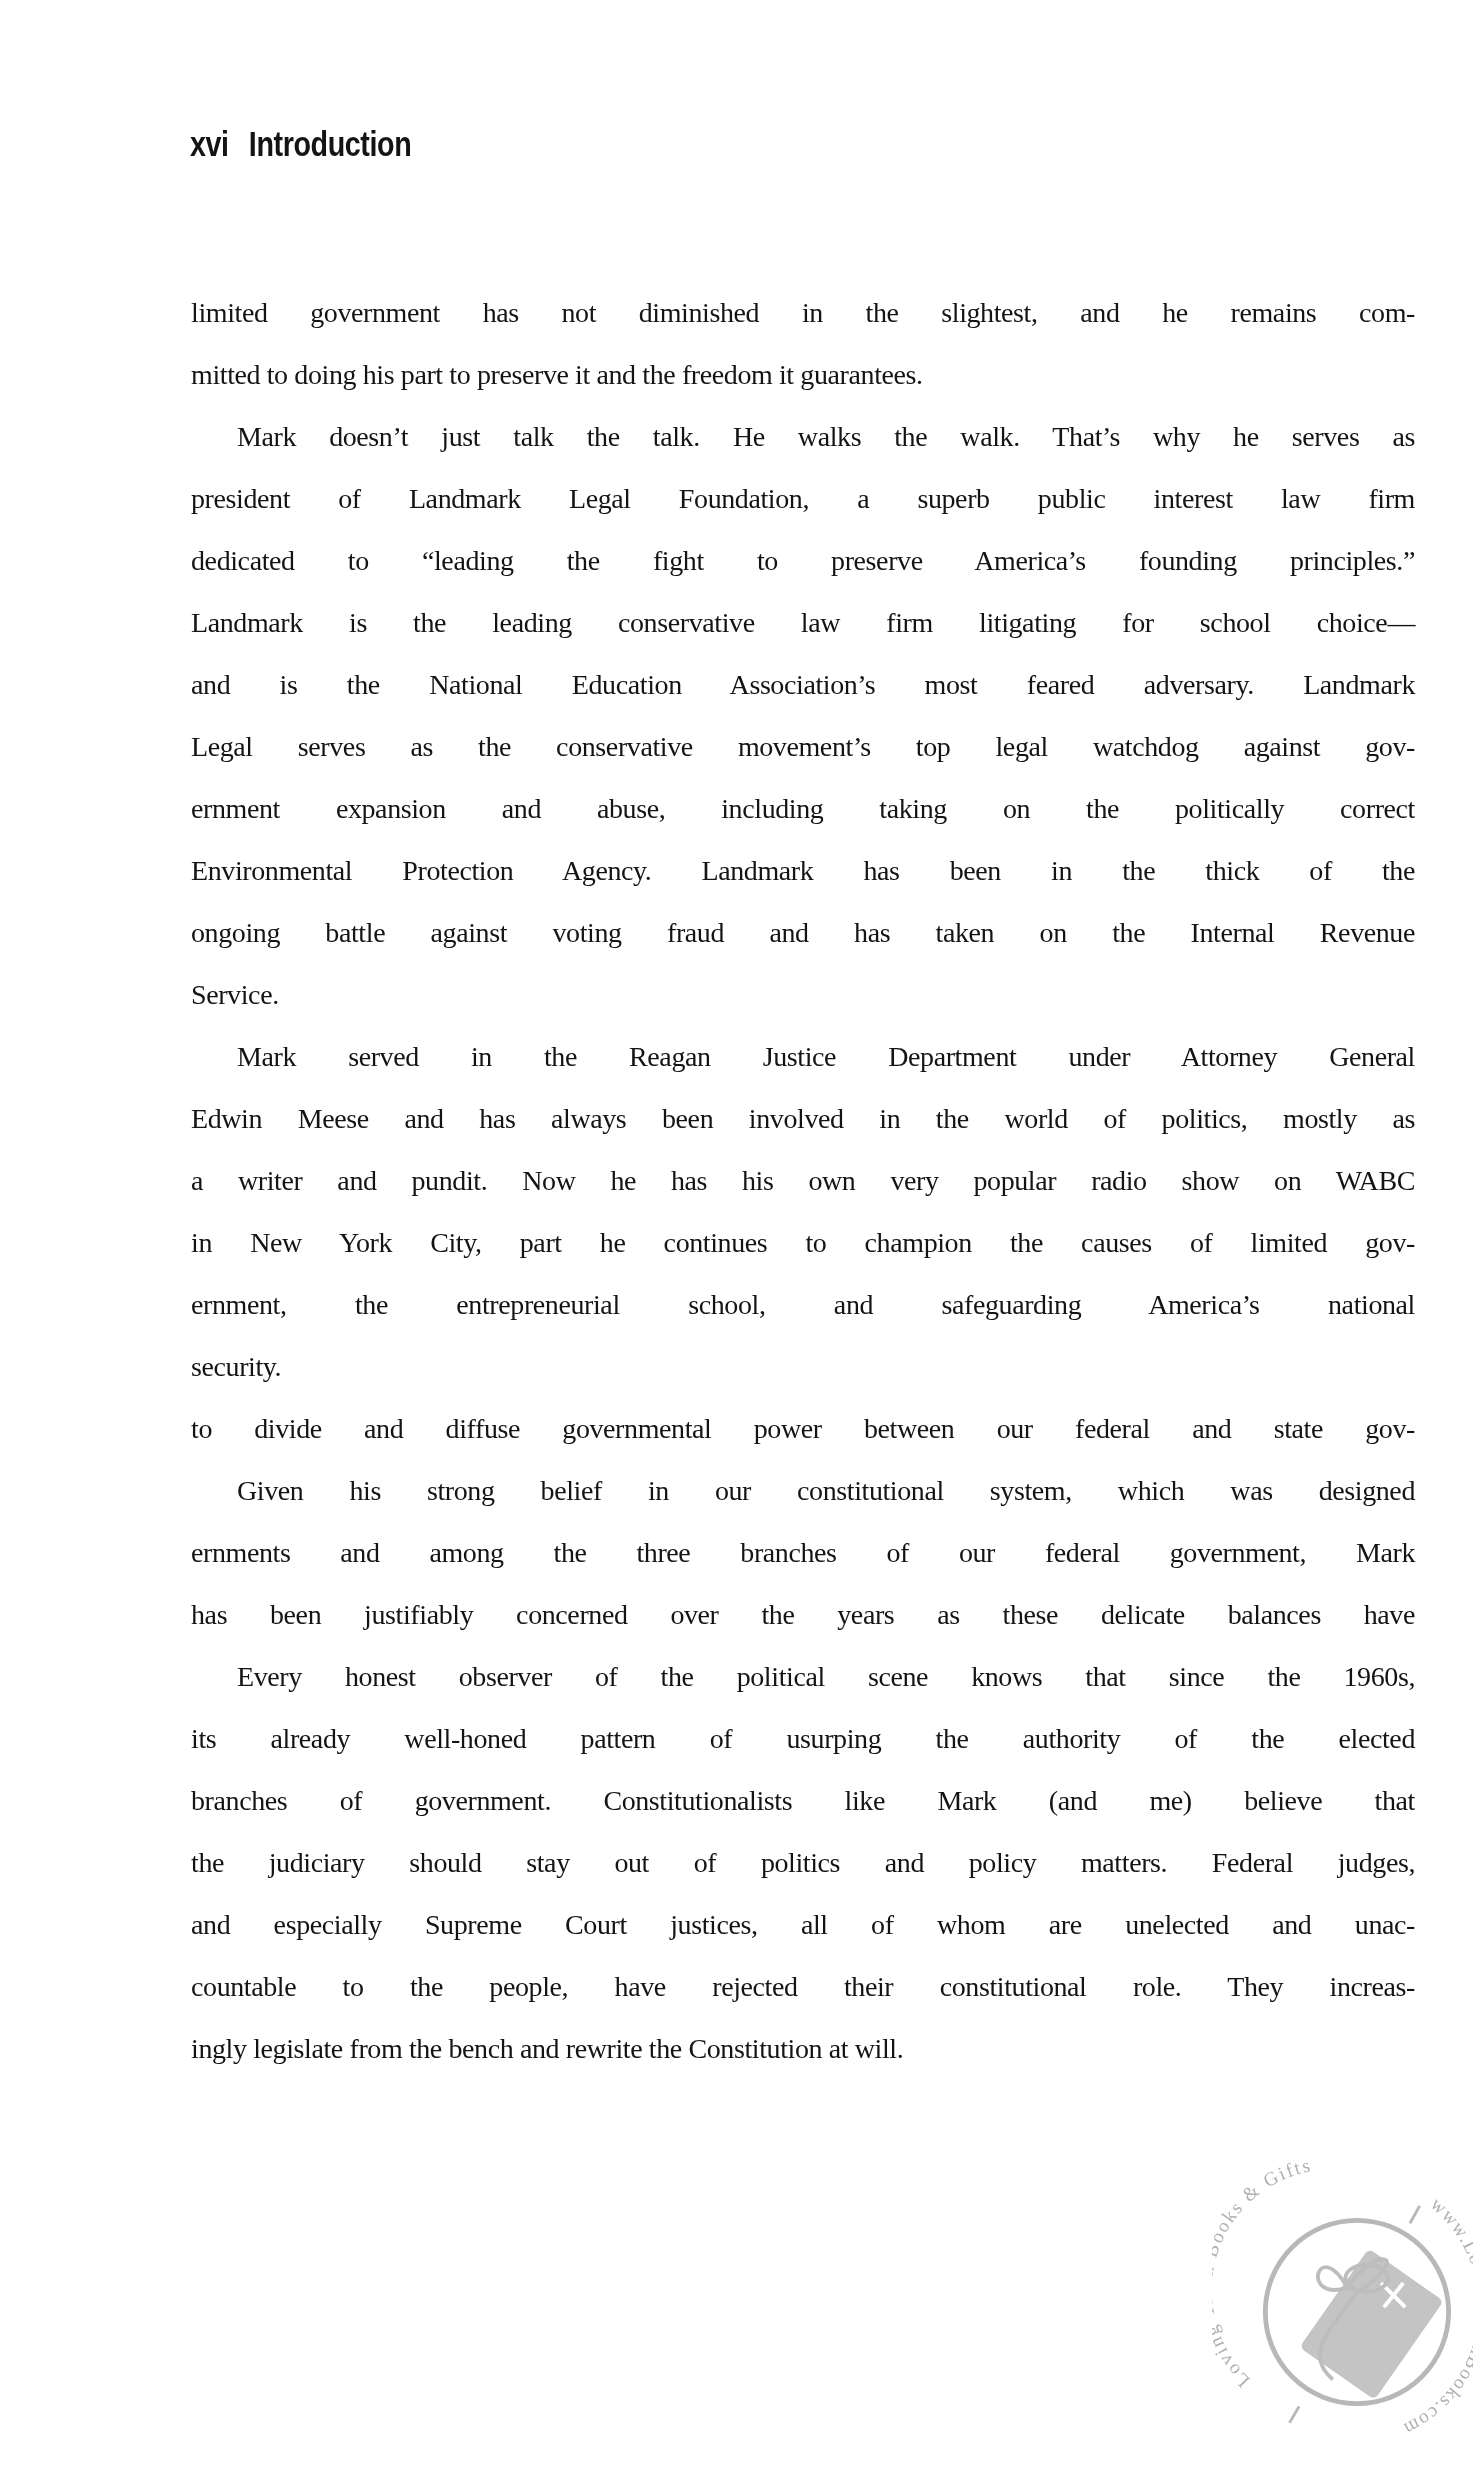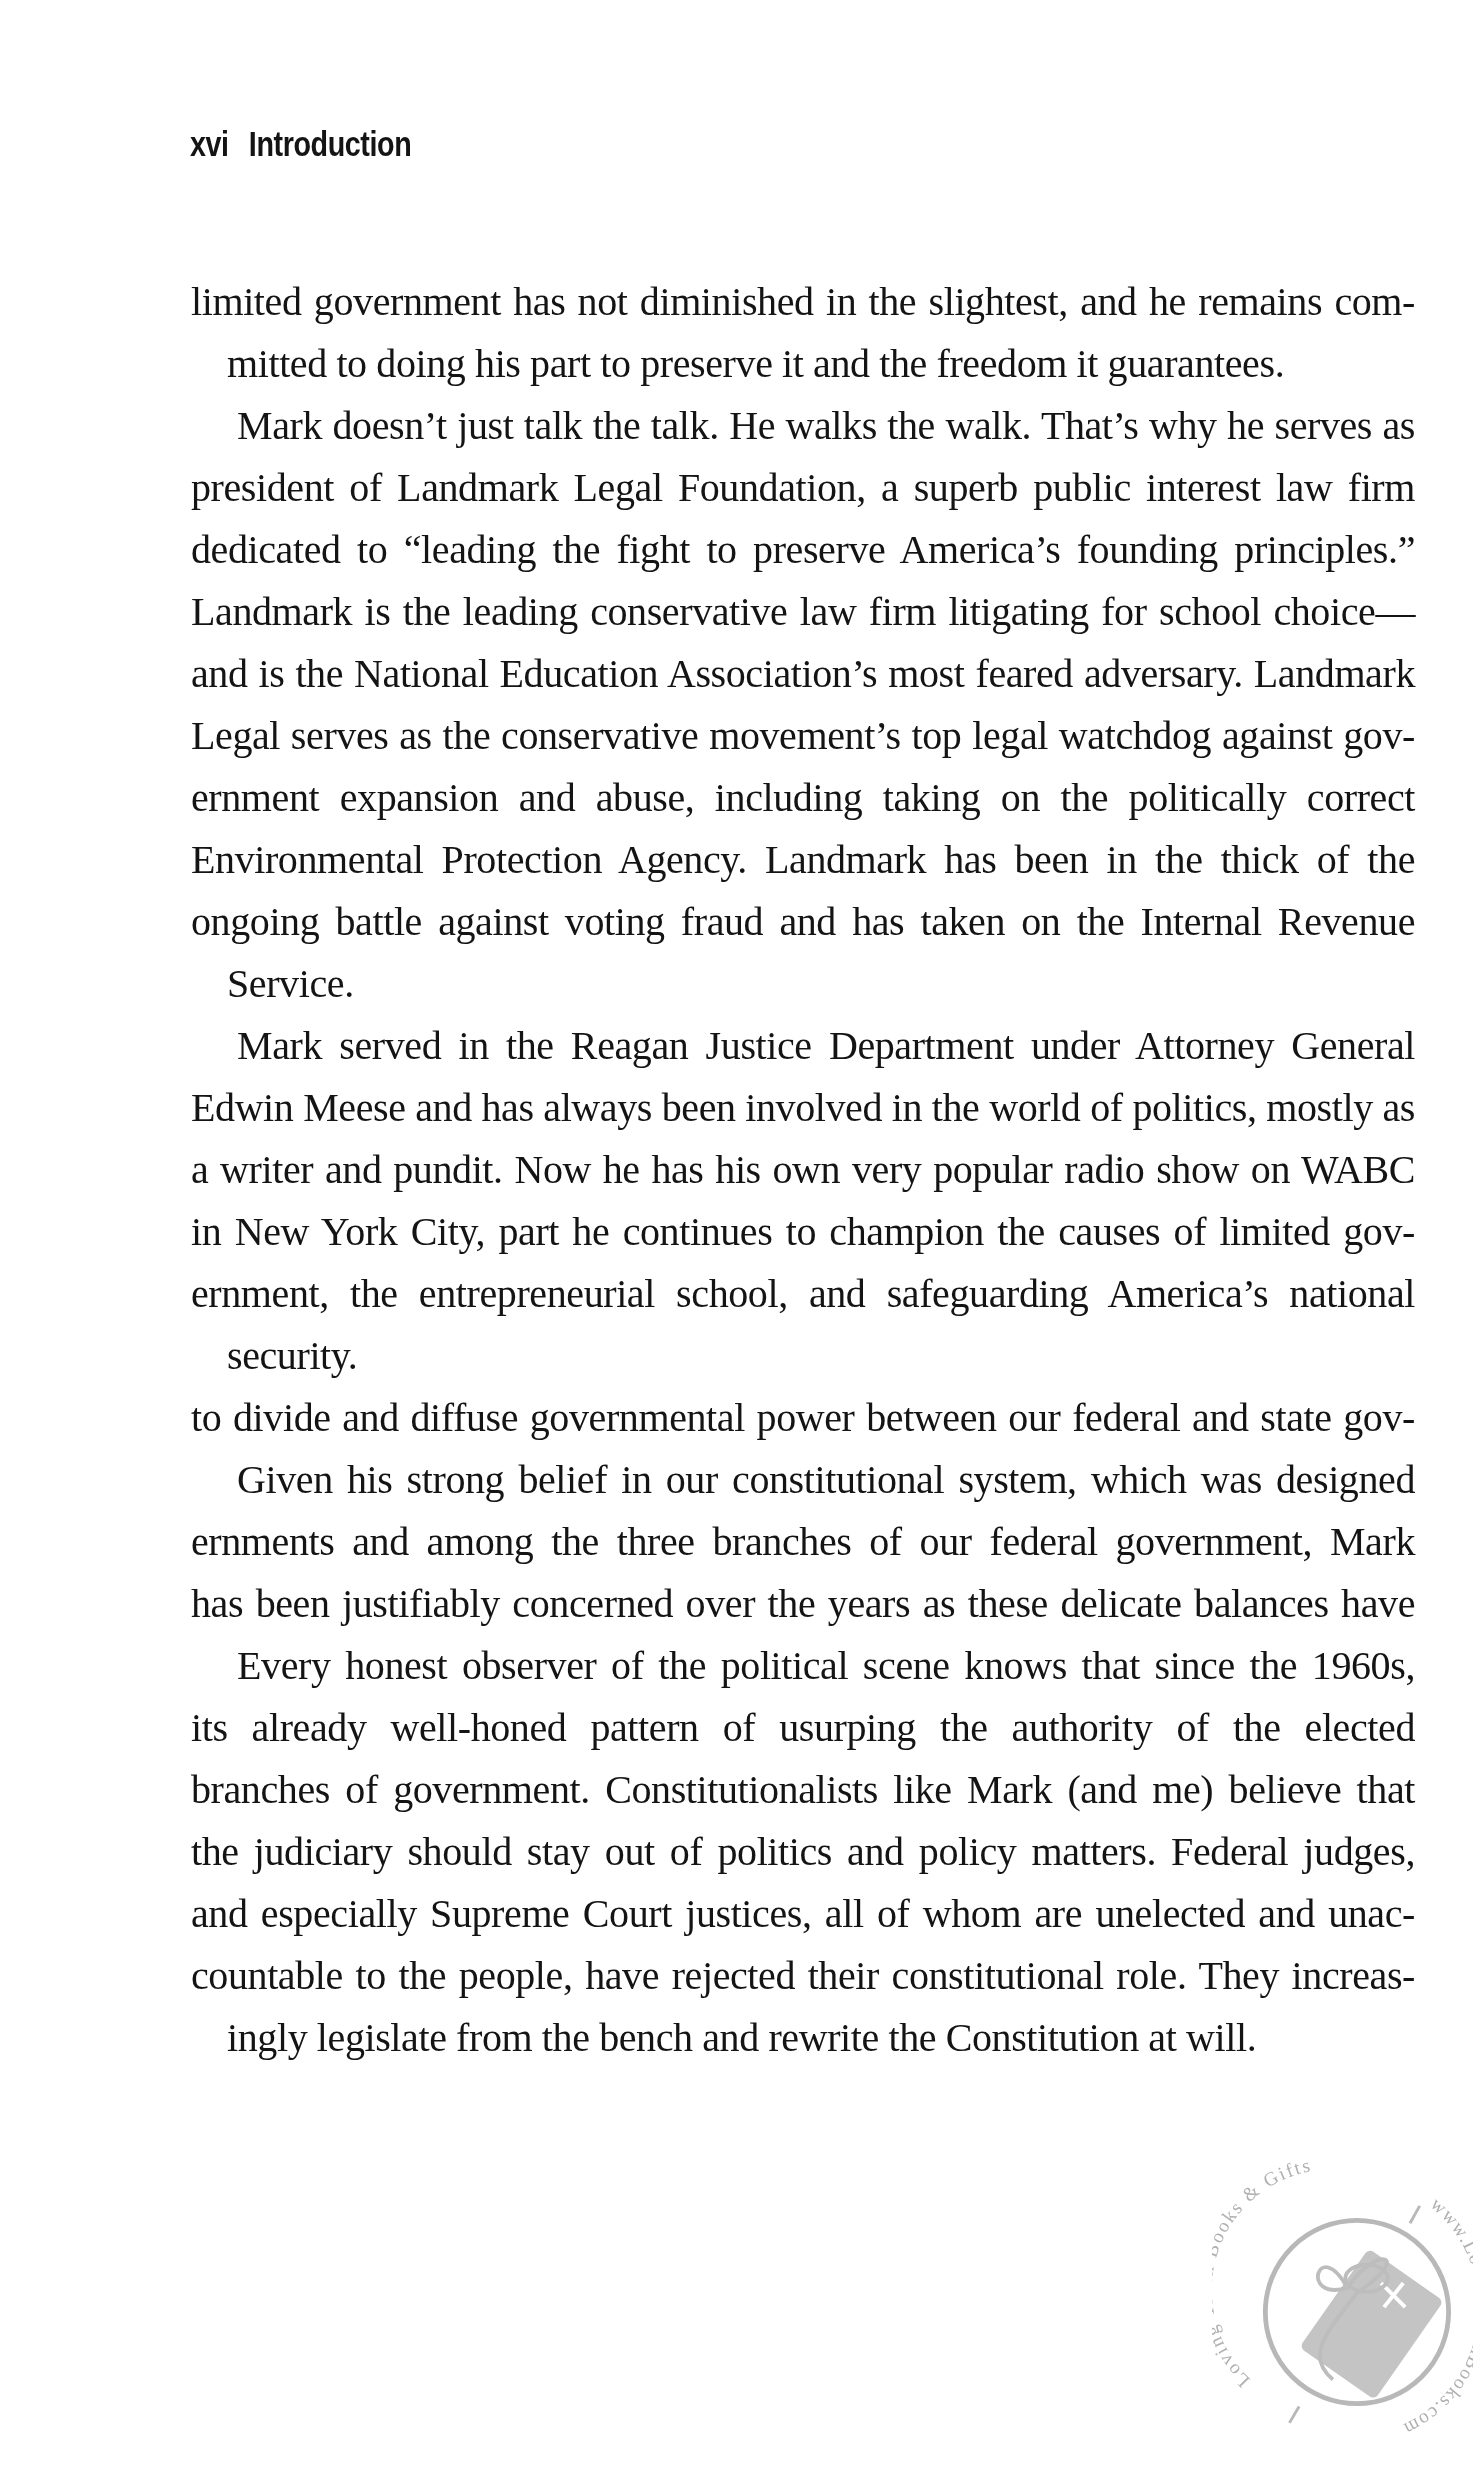--- a/index.html
+++ b/index.html
@@ -23,35 +23,35 @@
       font-size: 35px;
       letter-spacing: -0.5px;
       transform: scaleX(0.82);
       transform-origin: left top;
       white-space: nowrap;
     }
     .running-head .folio { margin-right: 15.4px; }
     .body-text {
       position: absolute;
       left: 191px;
-      top: 271px;
+      top: 282px;
       width: 1224px;
       font-family: "Liberation Serif", serif;
-      font-size: 40px;
+      font-size: 28px;
       line-height: 62px;
     }
     .line {
       display: block;
       height: 62px;
       white-space: nowrap;
       text-align: justify;
       text-align-last: justify;
       letter-spacing: -0.4px;
     }
-    .line.last { text-align-last: left; margin-left: 36px; }
+    .line.last { text-align-last: left; }
     .line.indent { padding-left: 46px; }
     .watermark {
       position: absolute;
       left: 1212px;
       top: 2148px;
       width: 261px;
       height: 299px;
     }
   </style>
 </head>

